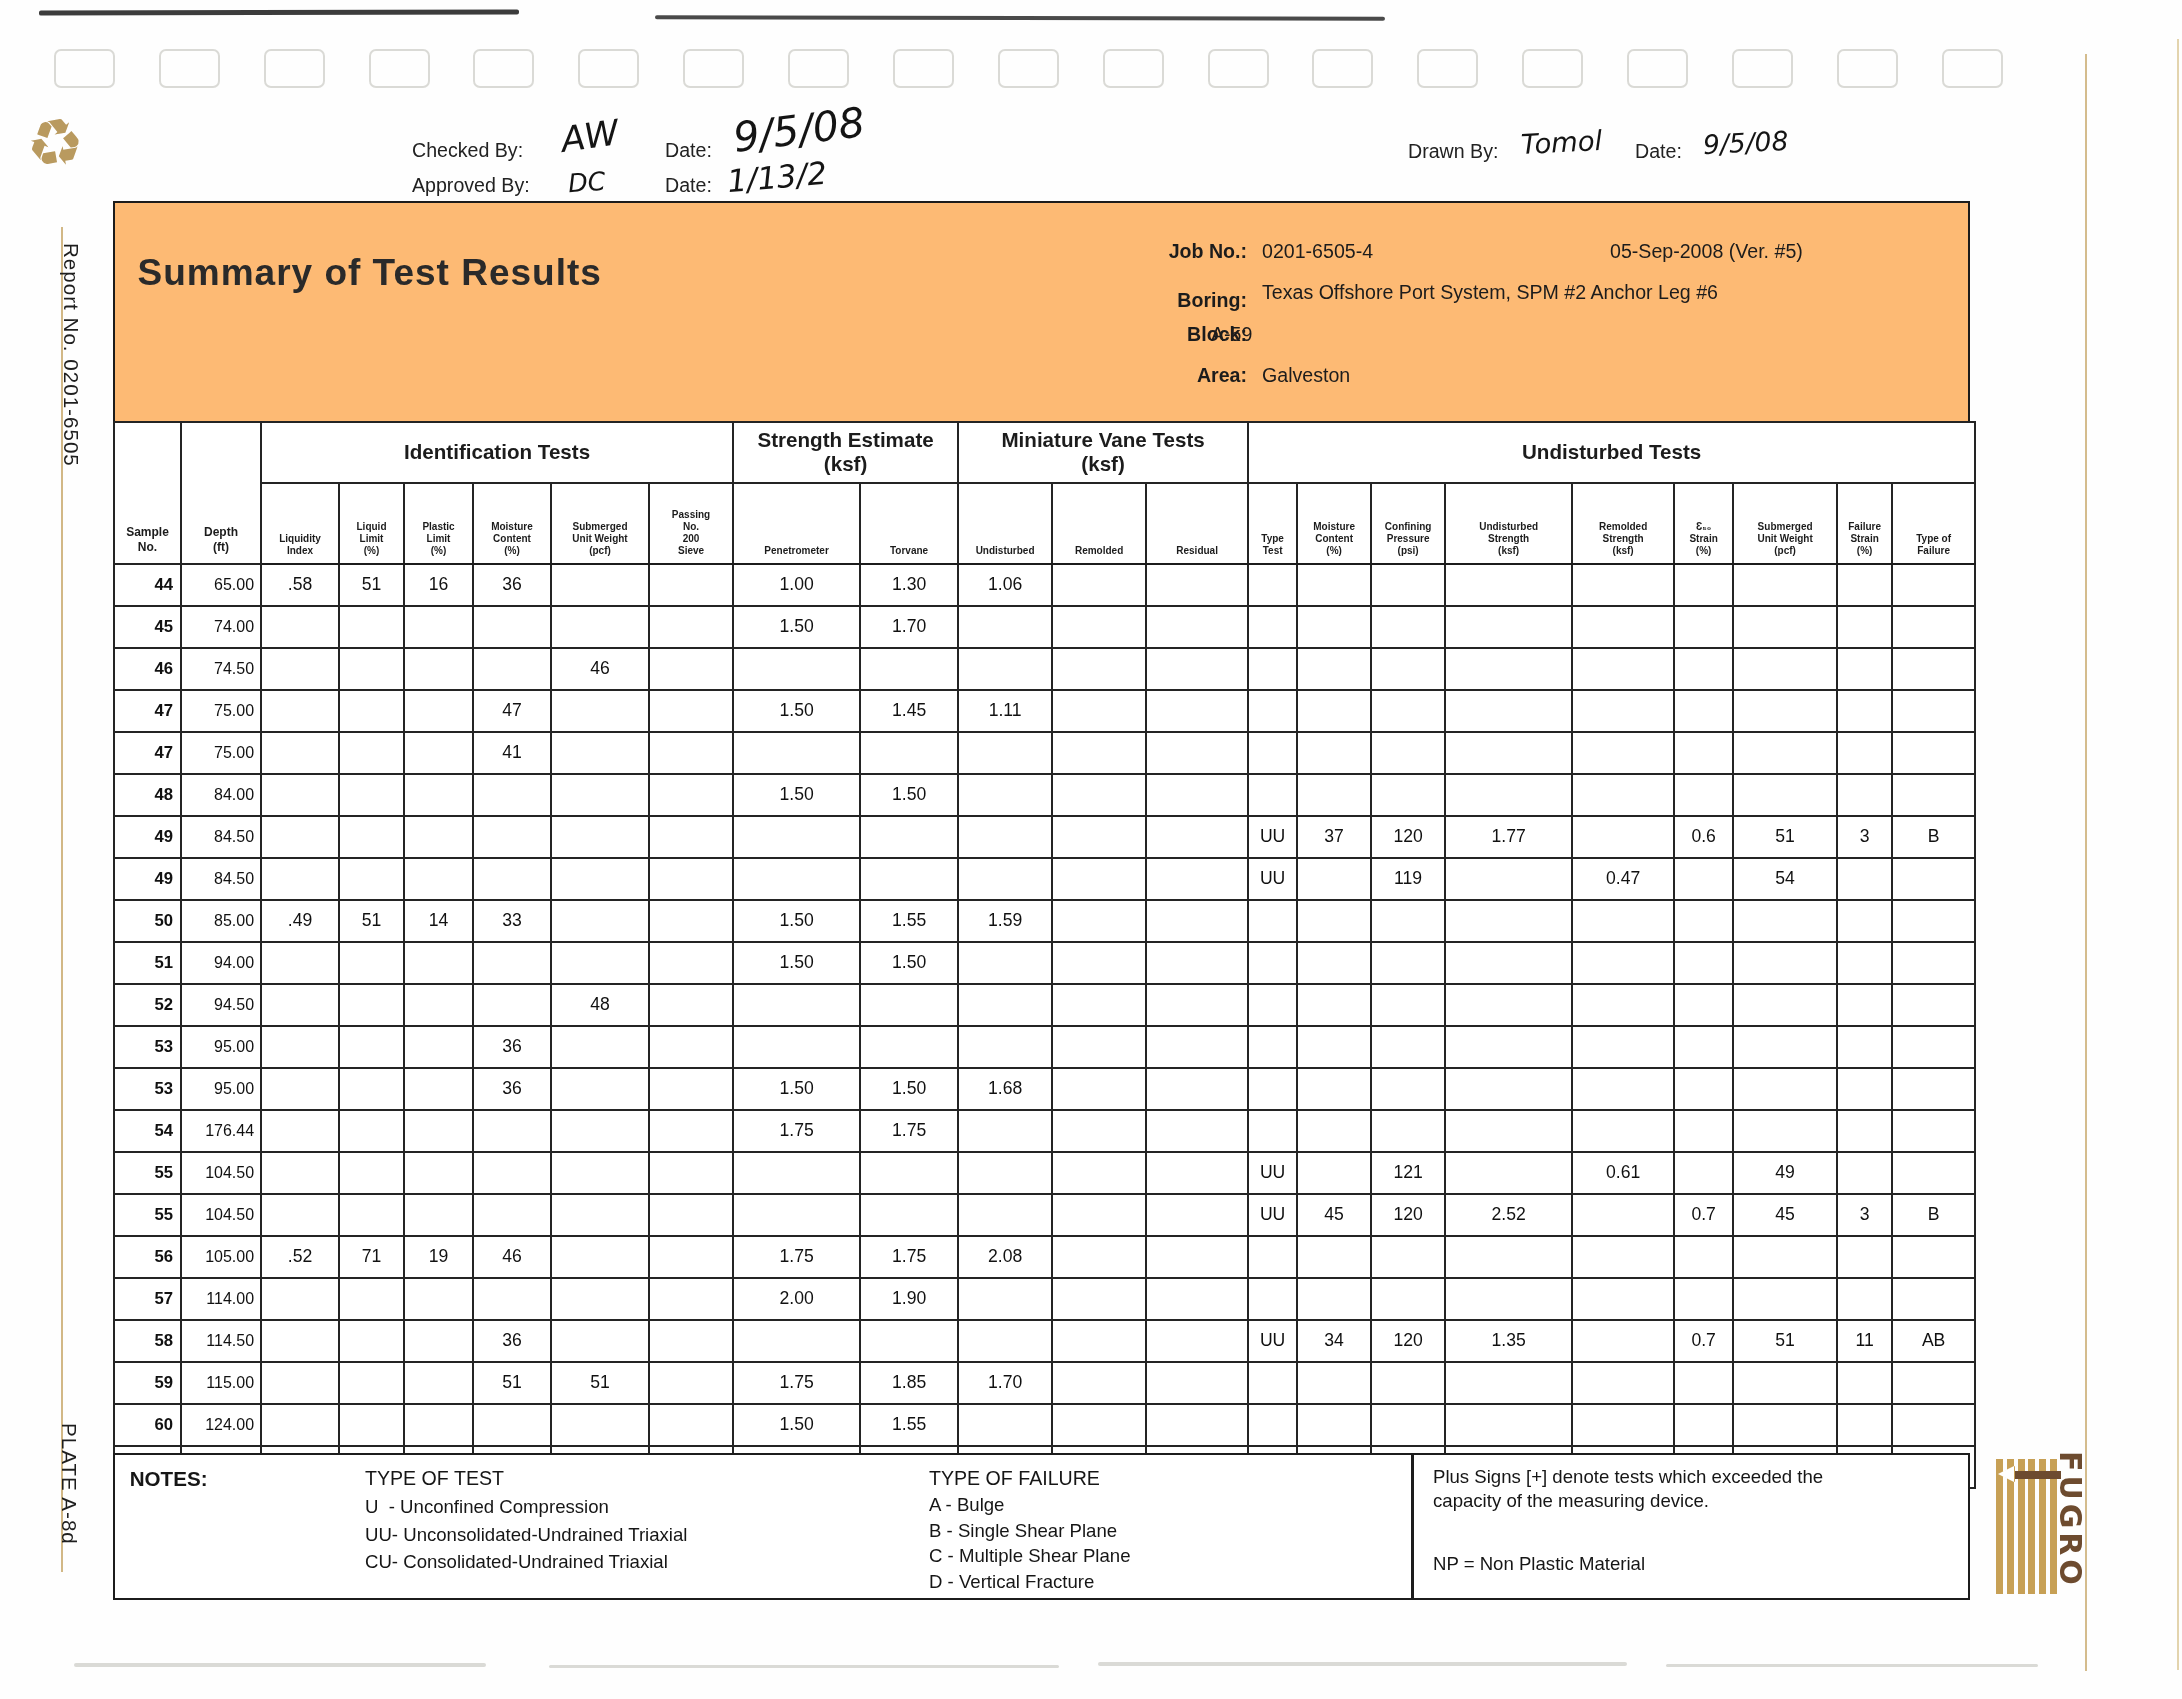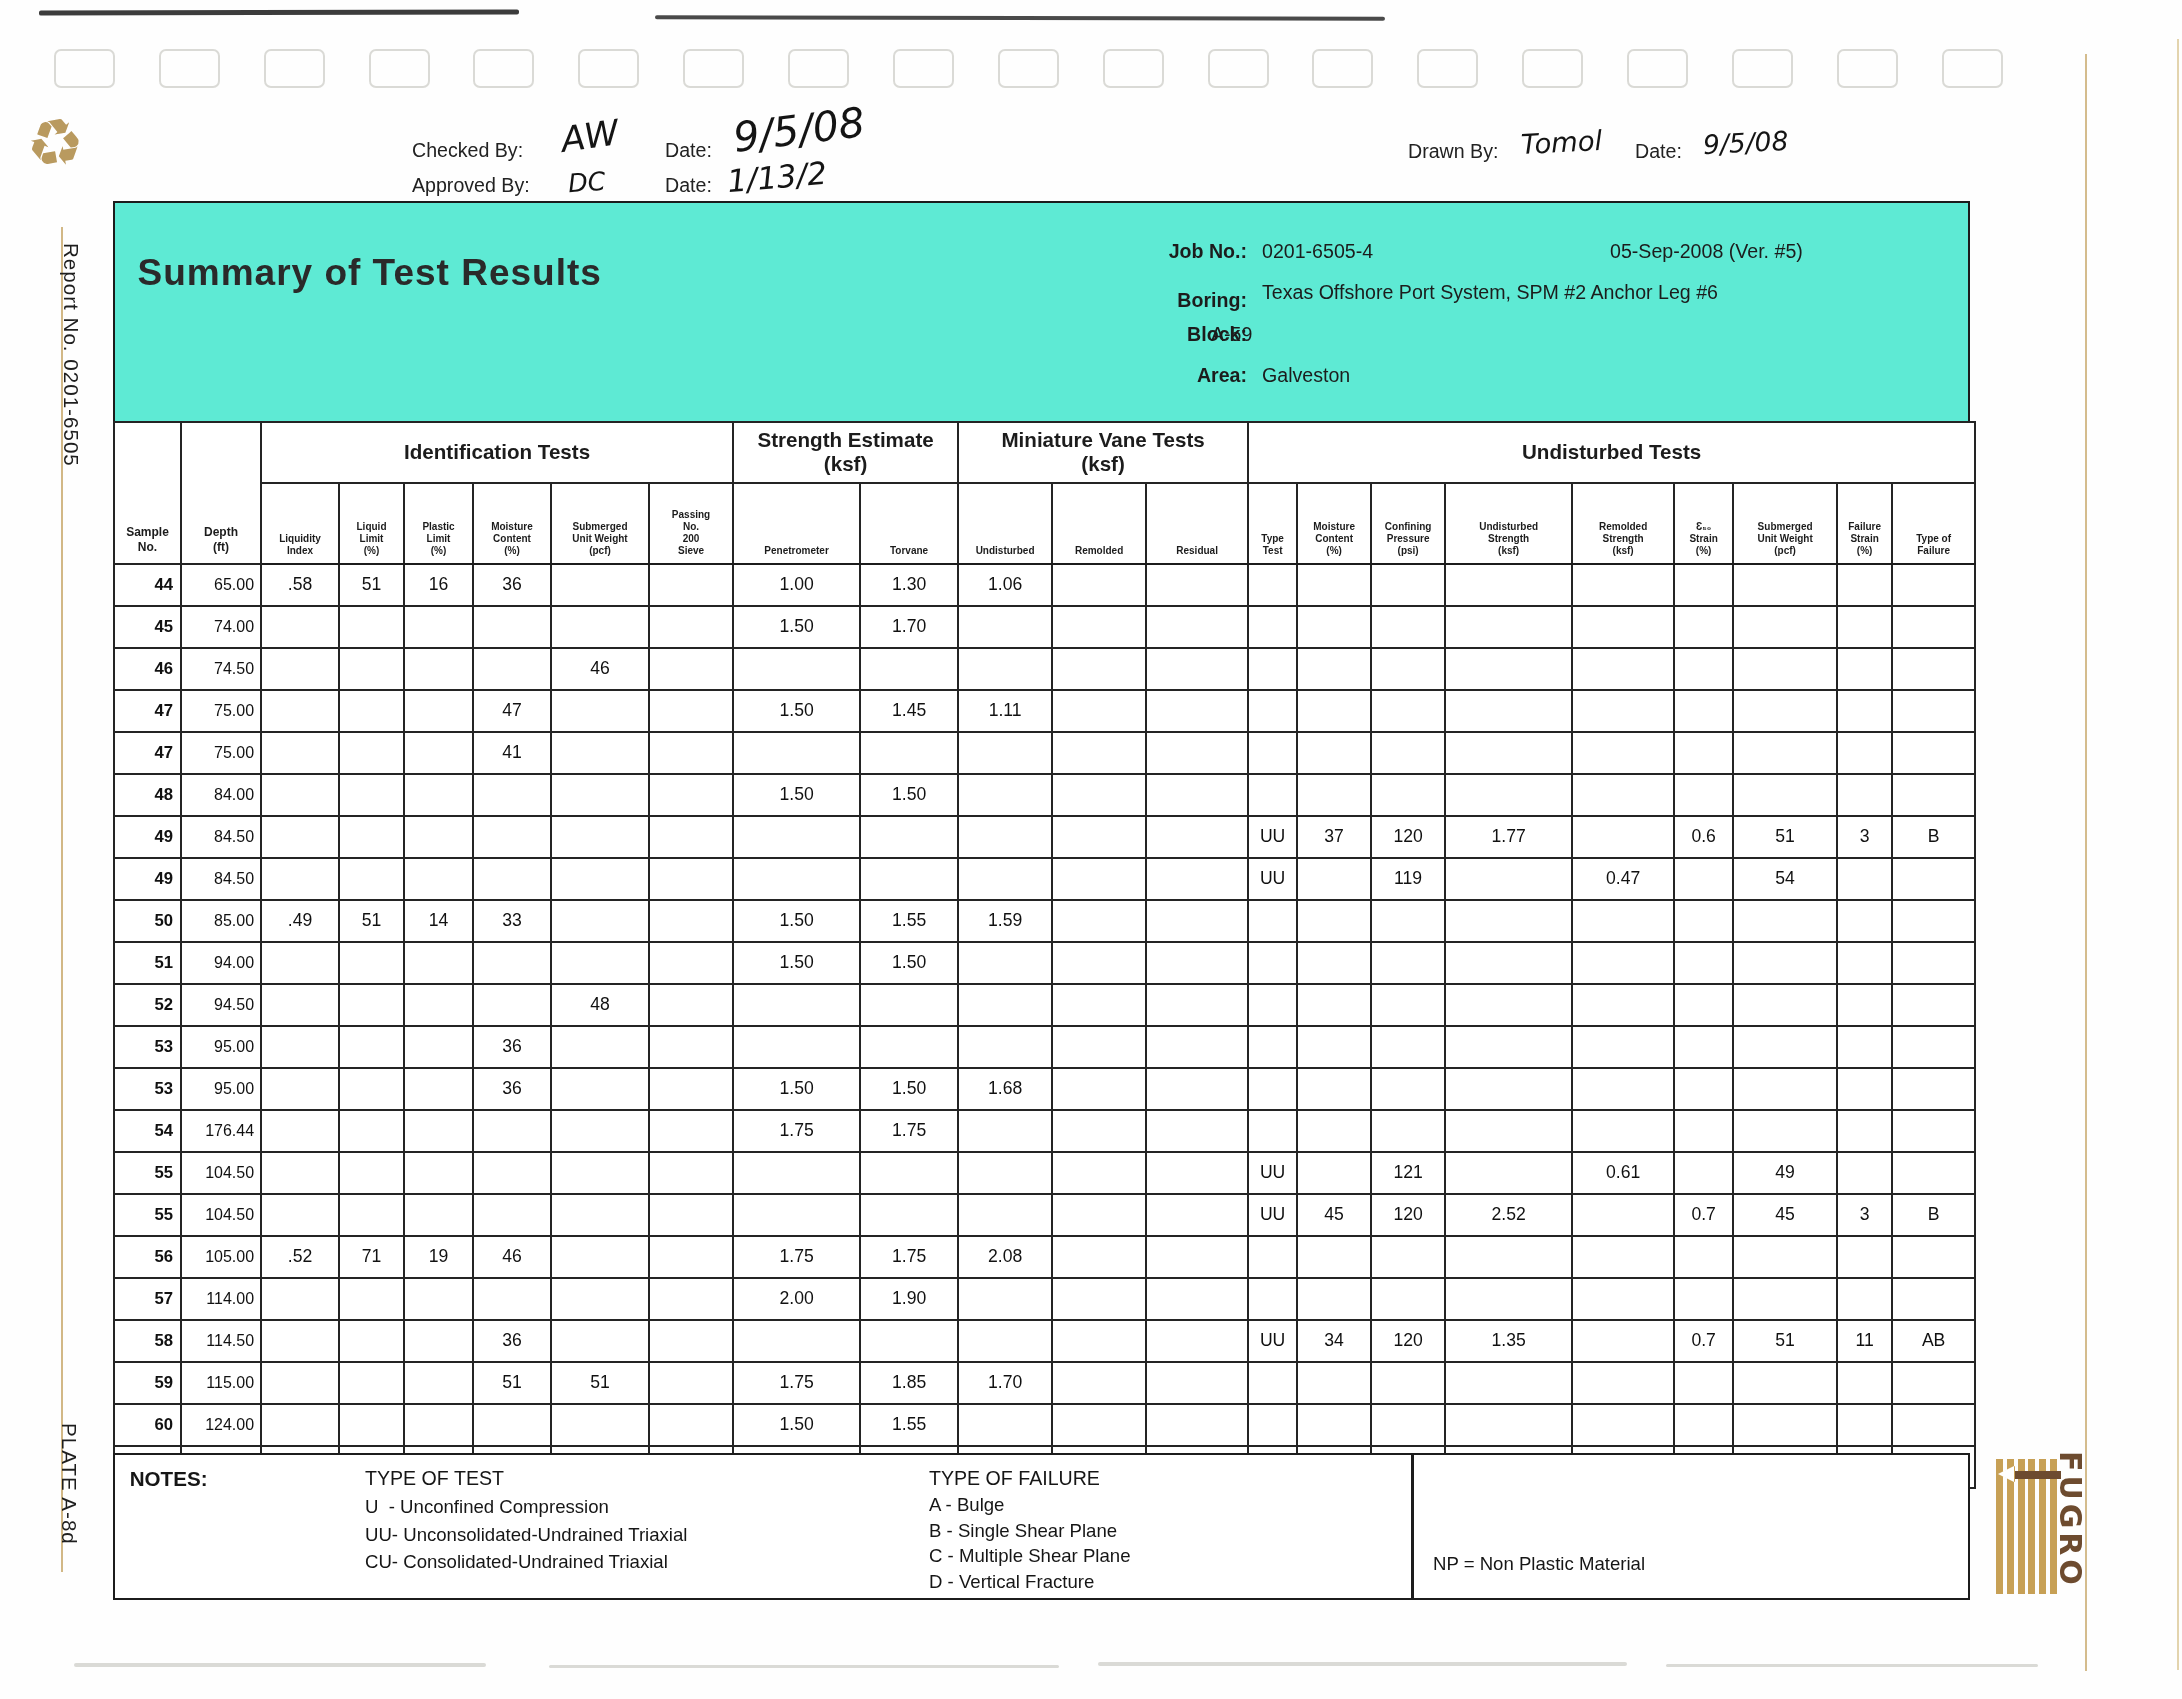--- a/index.html
+++ b/index.html
@@ -16,21 +16,21 @@
     border:2px solid #d3d3cf; border-radius:6.9px; opacity:.85; background:transparent; }
   .botmark { position:absolute; background:#dadad6; height:3.9px; border-radius:2px; }
 
   
   .plabel { position:absolute; font-size:19.6px; color:#222; white-space:nowrap; }
   .hand { position:absolute; font-style:italic; color:#141414; white-space:nowrap;
           font-family:"DejaVu Sans","Liberation Sans",sans-serif; }
 
   
   .titleblock { position:absolute; left:113px; top:201px; width:1857px; height:223px;
-    box-sizing:border-box; border:2.9px solid #1c1c1c; border-bottom:none; background:#5eead4; }
+    box-sizing:border-box; border:2.9px solid #1c1c1c; border-bottom:none; background:#fdba74; }
   .doc-title { position:absolute; left:135px; top:253px; font-size:37px; font-weight:bold;
     color:#2a2a2a; letter-spacing:1px; }
   .job-label { position:absolute; width:157px; text-align:right; font-weight:bold; font-size:19.6px; }
   .job-value { position:absolute; font-size:19.6px; white-space:nowrap; }
 
   
   table.results { position:absolute; left:113px; top:421px; width:1857px;
     border-collapse:collapse; table-layout:fixed; background:#fff;
     border:2.9px solid #1c1c1c; }
   table.results th, table.results td { border:2px solid #242424; overflow:hidden; }
@@ -761,20 +761,21 @@
     <span class="ntext nbold" style="left:14.7px; top:11.8px;">NOTES:</span>
     <span class="ntext nhead" style="left:250px; top:11.8px;">TYPE OF TEST</span>
     <span class="ntext" style="left:250px; top:41px;">U  - Unconfined Compression</span>
     <span class="ntext" style="left:250px; top:69px;">UU- Unconsolidated-Undrained Triaxial</span>
     <span class="ntext" style="left:250px; top:96px;">CU- Consolidated-Undrained Triaxial</span>
     <span class="ntext nhead" style="left:814px; top:11.8px;">TYPE OF FAILURE</span>
     <span class="ntext" style="left:814px; top:39px;">A - Bulge</span>
     <span class="ntext" style="left:814px; top:65px;">B - Single Shear Plane</span>
     <span class="ntext" style="left:814px; top:90px;">C - Multiple Shear Plane</span>
     <span class="ntext" style="left:814px; top:116px;">D - Vertical Fracture</span>
+    <span class="ntext plusnote">Plus Signs [+] denote tests which exceeded the capacity of the measuring device.</span>
     <span class="ntext npnote">NP = Non Plastic Material</span>
   </div>
 
   <div class="recycle-glyph">♻</div>
   <div class="goldline gl-left"></div>
   <div class="vtext report">Report No. 0201-6505</div>
   <div class="vtext plate">PLATE A-8d</div>
 
   <div class="goldline gl-r1"></div>
   <div class="goldline gl-r2"></div>

